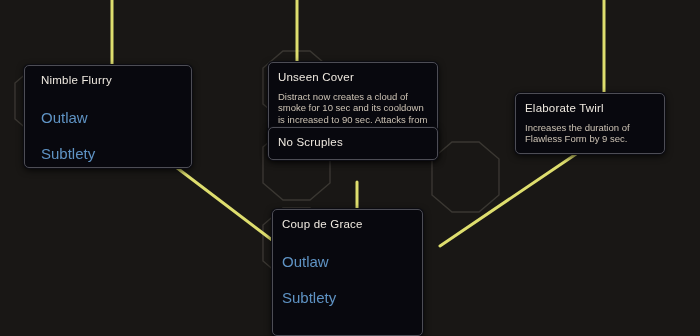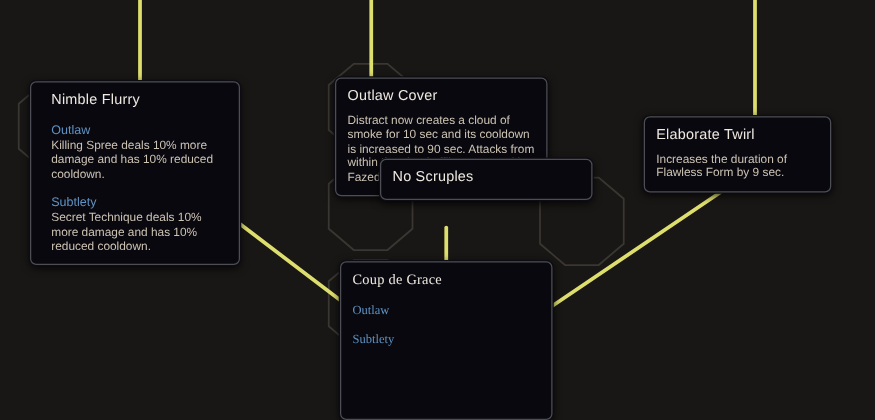--- a/index.html
+++ b/index.html
@@ -27,38 +27,38 @@
   .tt-title{
     color:#efe9e0;
     font-size:11.5px;
     line-height:14px;
     letter-spacing:.2px;
     margin:0 0 2px 0;
     white-space:nowrap;
   }
   .tt-spec{
     color:#5f93c4;
-    font-size:10px;
+    font-size:15px;
     line-height:11px;
-    margin-top:12px;
+    margin-top:25px;
   }
   .tt-body{
     color:#cdc3b4;
     font-size:9.5px;
     line-height:11.4px;
     margin-top:1px;
   }
   .tt-body.first{margin-top:7px;}
 
   
   #tt-nimble-flurry{left:24px;top:65px;width:168px;padding-left:16px;}
   #tt-cloud-cover{left:268px;top:62px;width:170px;}
-  #tt-no-scruples{left:268px;top:127px;width:170px;margin-left:36px;}
+  #tt-no-scruples{left:268px;top:127px;width:170px;}
   #tt-elaborate-twirl{left:515px;top:93px;width:150px;}
-  #tt-coup-de-grace{left:272px;top:209px;width:170px;height:127px;overflow:hidden;font-family:Liberation Serif, serif;}
+  #tt-coup-de-grace{left:272px;top:209px;width:151px;height:127px;overflow:hidden;}
 </style>
 </head>
 <body>
 
 <div id="stage">
 
   <svg id="tree-svg" viewBox="0 0 700 336" xmlns="http://www.w3.org/2000/svg">
 
     <g fill="none" stroke="#3a3732" stroke-width="1.4">
       <polygon points="283,51 310,51 330,68 330,104 310,121 283,121 263,104 263,68"></polygon>
@@ -74,27 +74,25 @@
       <line x1="604" y1="-6" x2="604" y2="95"></line>
       <line x1="164" y1="158" x2="276" y2="243"></line>
       <line x1="440" y1="246" x2="582" y2="150"></line>
       <line x1="357" y1="182" x2="357" y2="210"></line>
     </g>
   </svg>
 
   <div class="tooltip" id="tt-nimble-flurry">
     <div class="tt-title">Nimble Flurry</div>
     <div class="tt-spec">Outlaw</div>
-    <div class="tt-body">Killing Spree deals 10% more damage and has 10% reduced cooldown.</div>
     <div class="tt-spec">Subtlety</div>
-    <div class="tt-body">Secret Technique deals 10% more damage and has 10% reduced cooldown.</div>
   </div>
 
   <div class="tooltip" id="tt-cloud-cover">
-    <div class="tt-title">Outlaw Cover</div>
+    <div class="tt-title">Unseen Cover</div>
     <div class="tt-body first">Distract now creates a cloud of smoke for 10 sec and its cooldown is increased to 90 sec. Attacks from within the cloud afflict targets with Fazed for 5 sec.</div>
   </div>
 
   <div class="tooltip" id="tt-no-scruples">
     <div class="tt-title">No Scruples</div>
   </div>
 
   <div class="tooltip" id="tt-elaborate-twirl">
     <div class="tt-title">Elaborate Twirl</div>
     <div class="tt-body first">Increases the duration of Flawless Form by 9 sec.</div>

